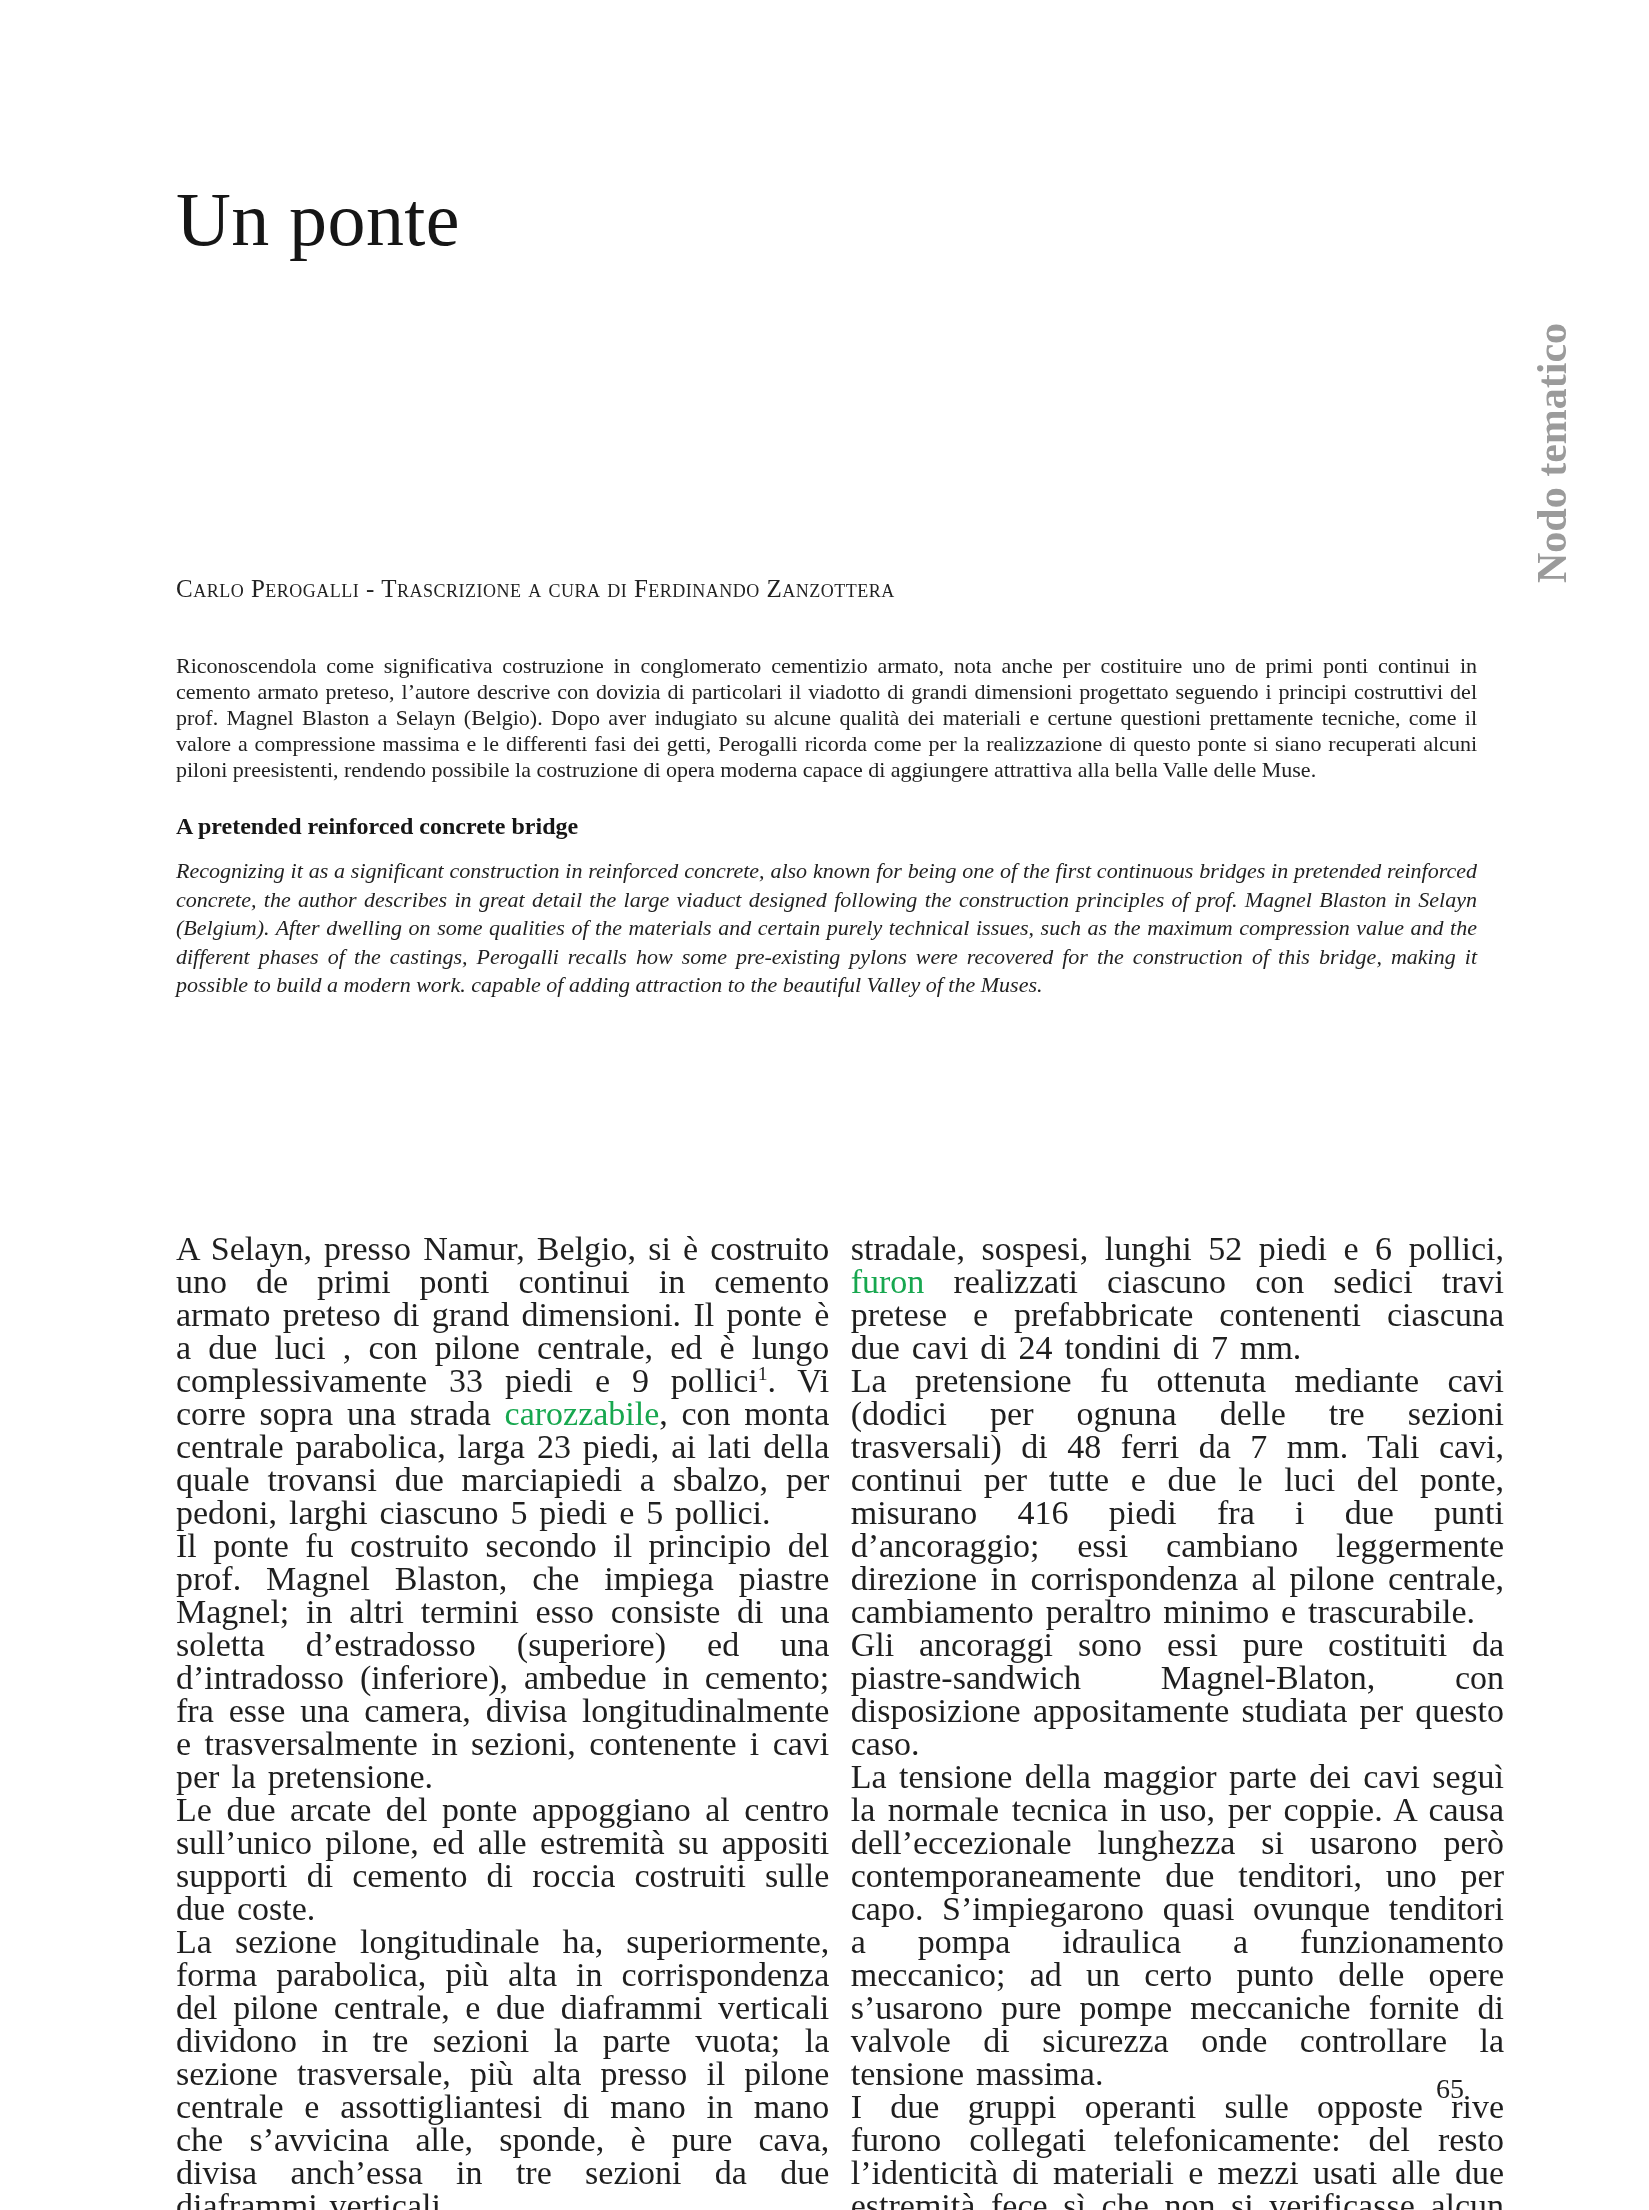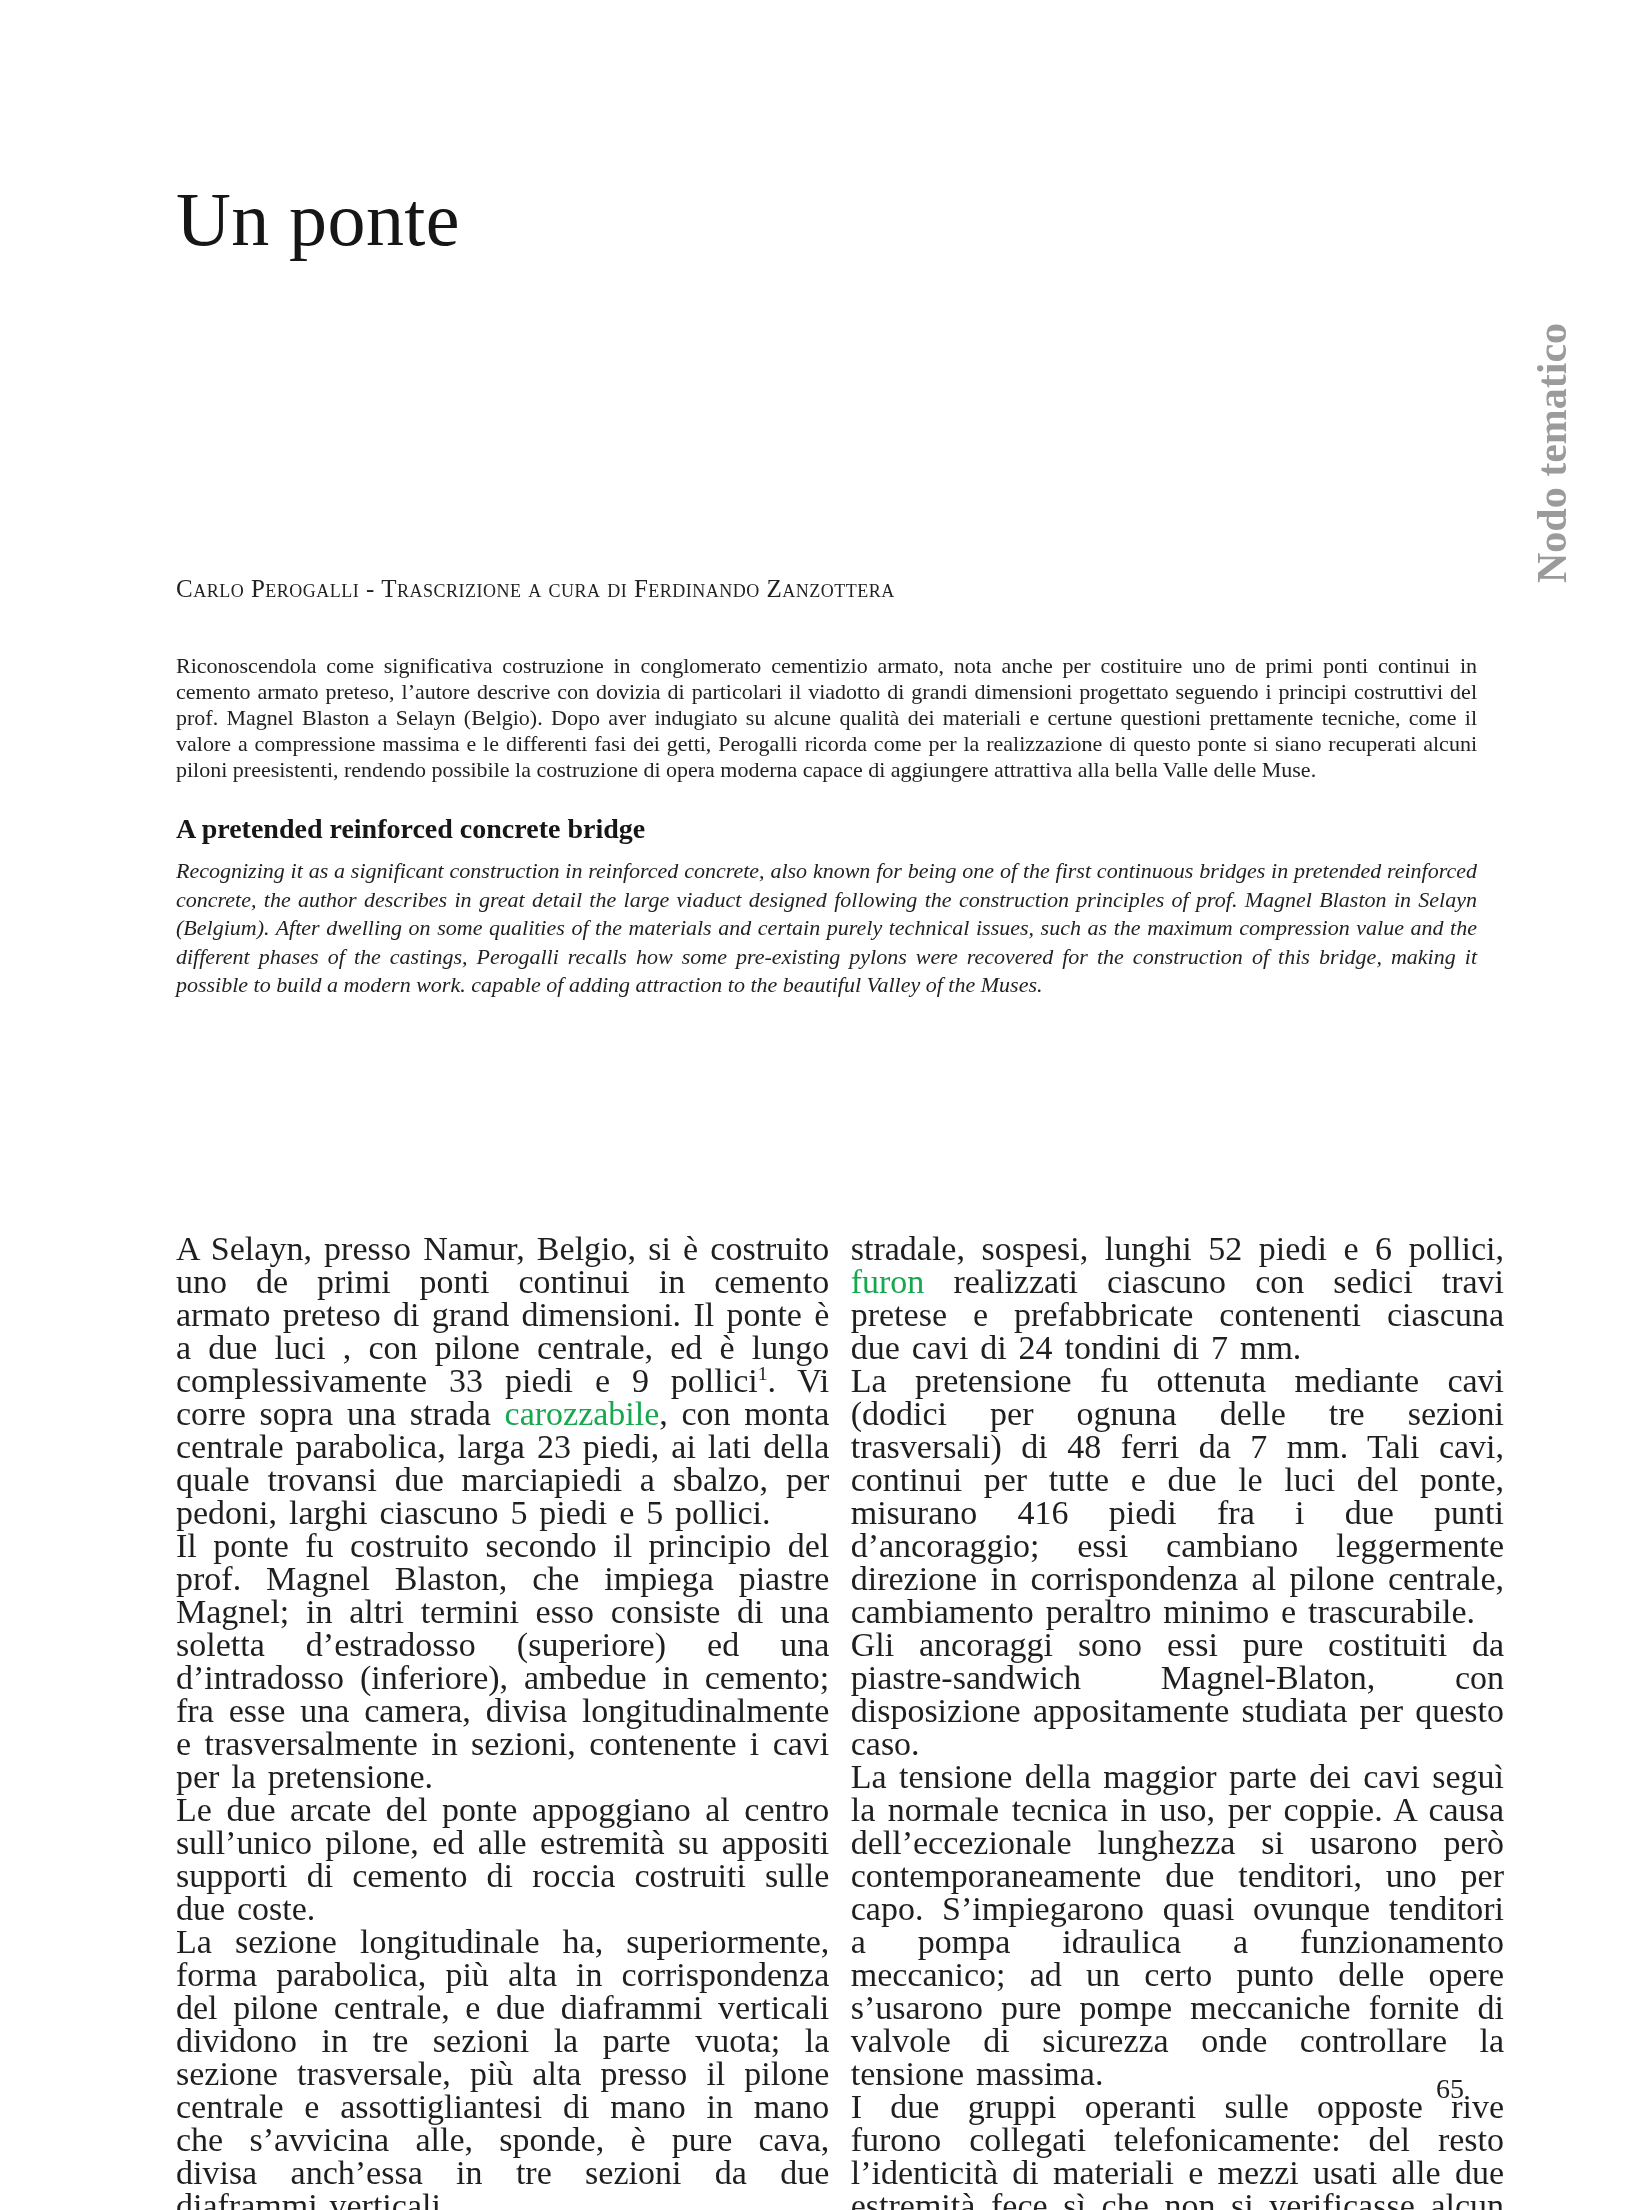--- a/index.html
+++ b/index.html
@@ -29,21 +29,21 @@
     font-variant:small-caps;font-size:25px;letter-spacing:0.5px;color:#222;
   }
 
   .abstract-it{
     position:absolute;left:176px;top:653px;width:1301px;margin:0;
     font-size:22px;line-height:26px;
     text-align:justify;color:#222;
   }
   .abstract-en-heading{
     position:absolute;left:176px;top:813px;margin:0;
-    font-size:28px;font-weight:700;color:#161616;
+    font-size:24px;font-weight:700;color:#161616;
   }
   .abstract-en{
     position:absolute;left:176px;top:857px;width:1301px;margin:0;
     font-style:italic;font-size:22px;line-height:28.5px;
     text-align:justify;color:#222;
   }
 
   .columns{
     position:absolute;left:176px;top:1232px;width:1328px;
     display:flex;gap:21.4px;

